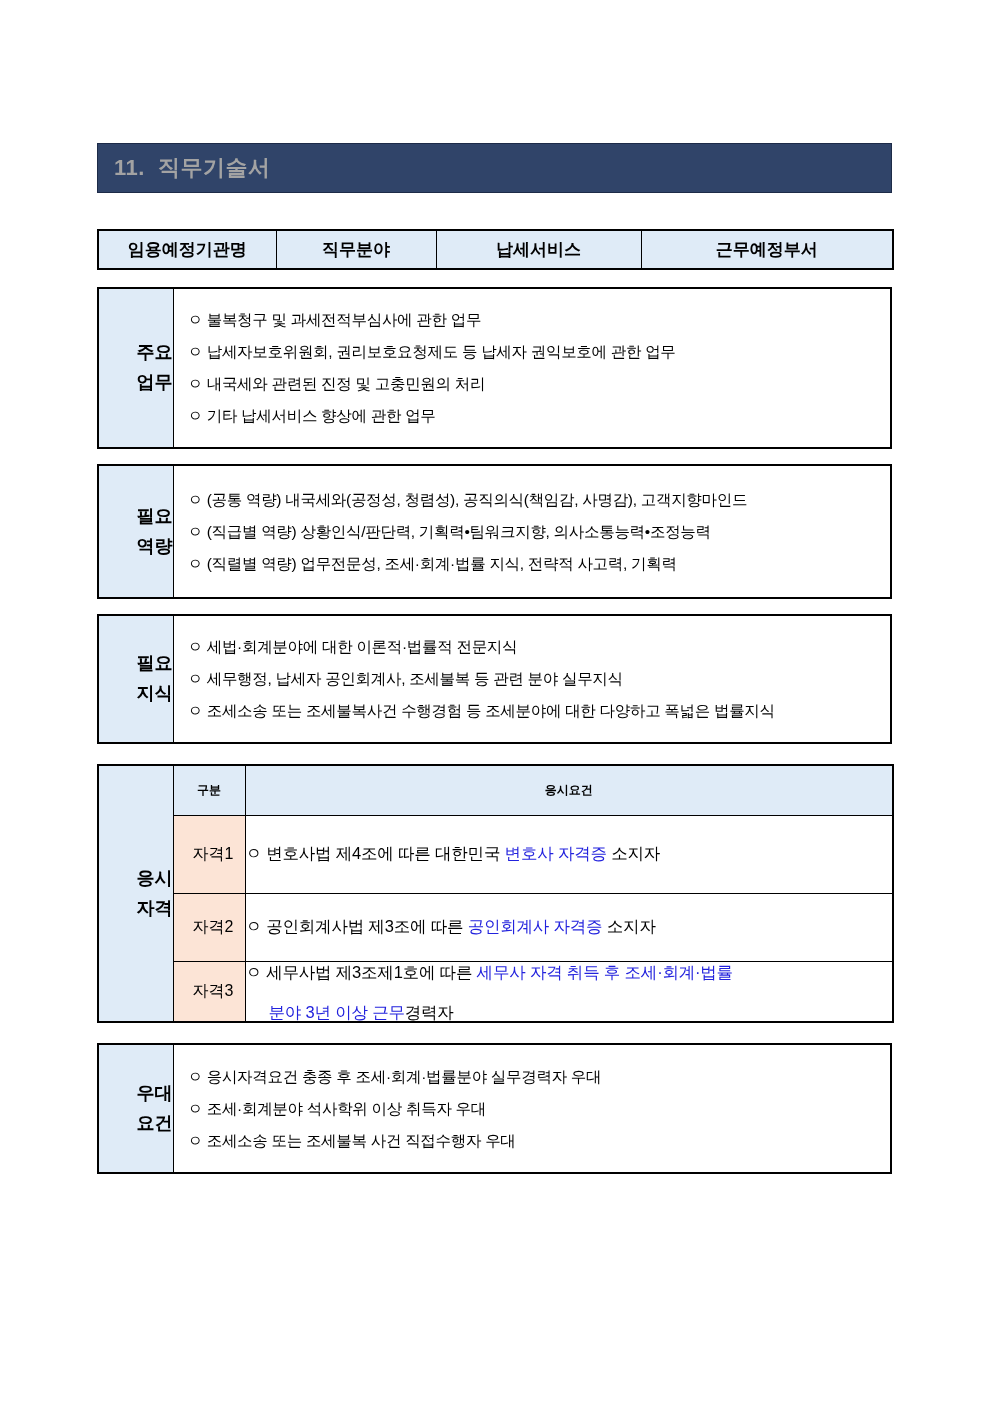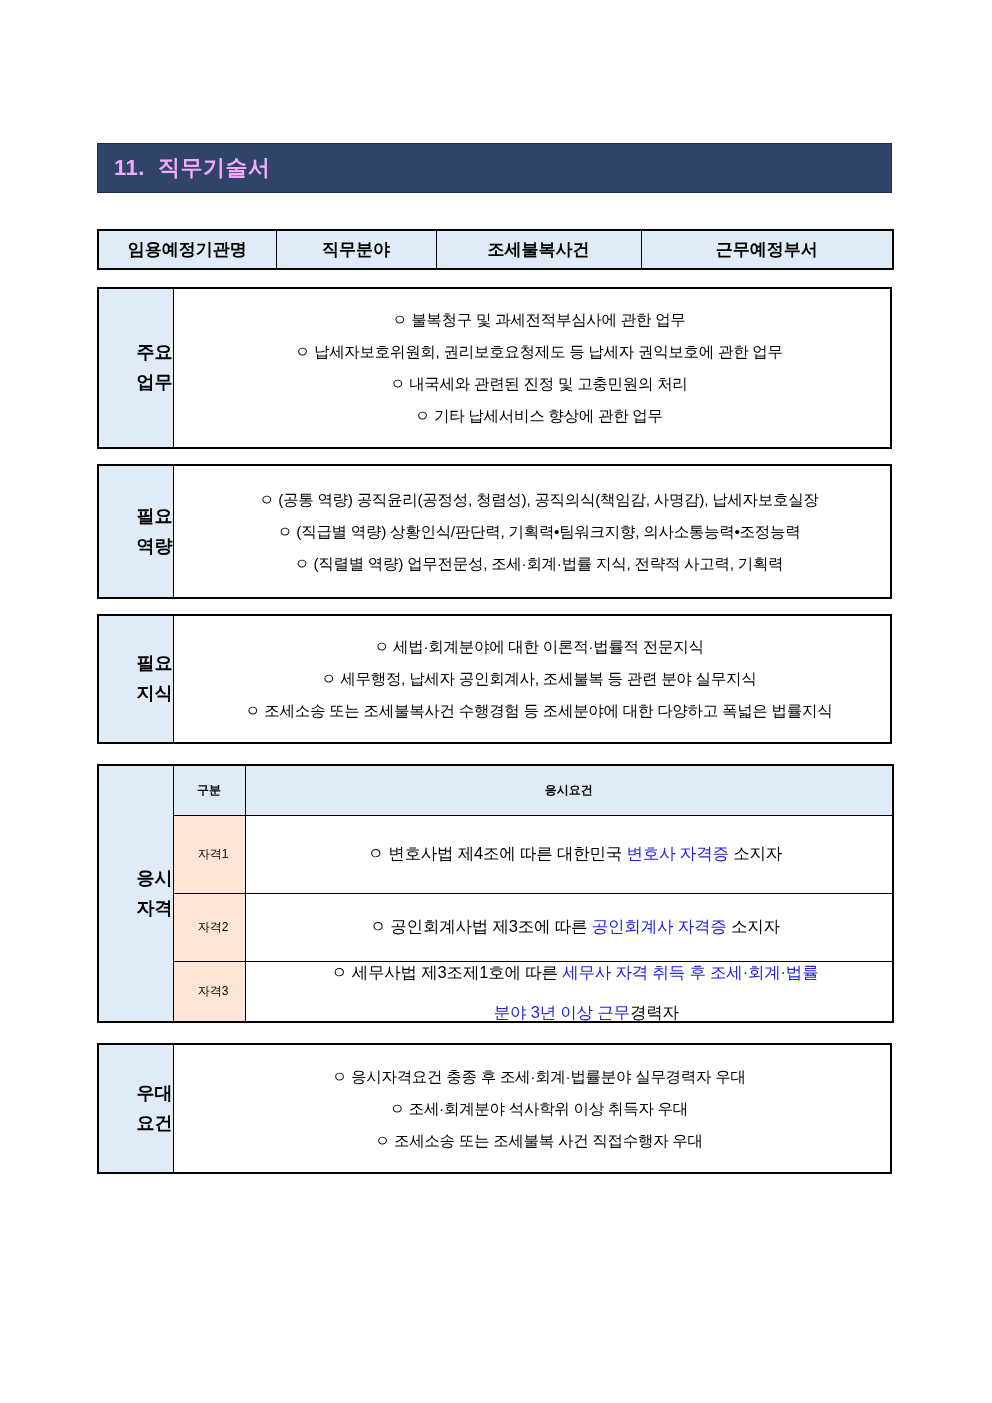--- a/index.html
+++ b/index.html
@@ -14,26 +14,26 @@
     width:992px;height:1403px;background:#ffffff;position:relative;
     font-family:"Liberation Sans","DejaVu Sans",sans-serif;color:#000;
   }
   .doc{position:absolute;left:97px;top:143px;width:795px;}
 
   
   .title-bar{
     height:50px;background:var(--navy);border:1px solid #1d2b48;
     display:flex;align-items:center;padding-left:16px;margin-bottom:36px;
   }
-  .title-text{color:#f0abfc;font-weight:bold;font-size:22px;white-space:pre;letter-spacing:0.5px;}
+  .title-text{color:#a3a3a3;font-weight:bold;font-size:22px;white-space:pre;letter-spacing:0.5px;}
 
   
   table{border-collapse:collapse;table-layout:fixed;width:795px;}
   table{border:2px solid #000;}
-  td{border:1px solid #000;padding:0;vertical-align:middle;text-align:center;}
+  td{border:1px solid #000;padding:0;vertical-align:middle;}
 
   
   .info{margin-bottom:17px;}
   .info td{text-align:center;}
   .info .hd{height:39px;background:var(--hdr-blue);font-weight:bold;font-size:17px;}
   .info .bd{height:64px;font-size:17px;line-height:1.55;}
 
   
   .sec{margin-bottom:15px;}
   .lbl{
@@ -45,22 +45,22 @@
     font-size:15.5px;letter-spacing:-0.3px;line-height:32px;white-space:nowrap;
   }
   .sec.duties{height:162px;}
   .sec.comp{height:135px;}
   .sec.know{height:130px;margin-bottom:20px;}
   .sec.pref{height:131px;margin-bottom:0;}
 
   
   .elig{margin-bottom:20px;}
   .elig .hd{height:50px;background:var(--hdr-blue);font-weight:bold;font-size:12px;text-align:center;}
-  .elig .cat{background:var(--peach);font-size:12px;text-align:center;padding-left:8px;}
-  .elig .req{font-size:16.5px;letter-spacing:-0.2px;padding-left:12px;white-space:nowrap;}
+  .elig .cat{background:var(--peach);font-size:16px;text-align:center;padding-left:8px;}
+  .elig .req{font-size:16.5px;letter-spacing:-0.2px;white-space:nowrap;}
   .elig .r1{height:78px;}
   .elig .r2{height:68px;}
   .elig .r3{height:61px;}
   .elig .req .line2{padding-left:23px;line-height:1;margin-top:20px;}
   .blue{color:var(--blue);}
 </style>
 </head>
 <body>
 
 <div class="doc">
@@ -73,21 +73,21 @@
     <colgroup>
         <col style="width:178px">
         <col style="width:160px">
         <col style="width:205px">
         <col style="width:252px">
       </colgroup>
     <tbody>
         <tr>
       <td class="hd">임용예정기관명</td>
       <td class="hd">직무분야</td>
-      <td class="hd">조세불복사건</td>
+      <td class="hd">납세서비스</td>
       <td class="hd">근무예정부서</td>
     </tr>
   </tbody>
     </table>
 
   <table class="sec duties">
     <tbody>
         <tr>
       <td class="lbl">
         <div>주요</div>
@@ -104,21 +104,21 @@
     </table>
 
   <table class="sec comp">
     <tbody>
         <tr>
       <td class="lbl">
         <div>필요</div>
         <div>역량</div>
       </td>
       <td class="content">
-        <div class="line">ㅇ (공통 역량) 공직윤리(공정성, 청렴성), 공직의식(책임감, 사명감), 납세자보호실장</div>
+        <div class="line">ㅇ (공통 역량) 내국세와(공정성, 청렴성), 공직의식(책임감, 사명감), 고객지향마인드</div>
         <div class="line">ㅇ (직급별 역량) 상황인식/판단력, 기획력•팀워크지향, 의사소통능력•조정능력</div>
         <div class="line">ㅇ (직렬별 역량) 업무전문성, 조세·회계·법률 지식, 전략적 사고력, 기획력</div>
       </td>
     </tr>
   </tbody>
     </table>
 
   <table class="sec know">
     <tbody>
         <tr>

